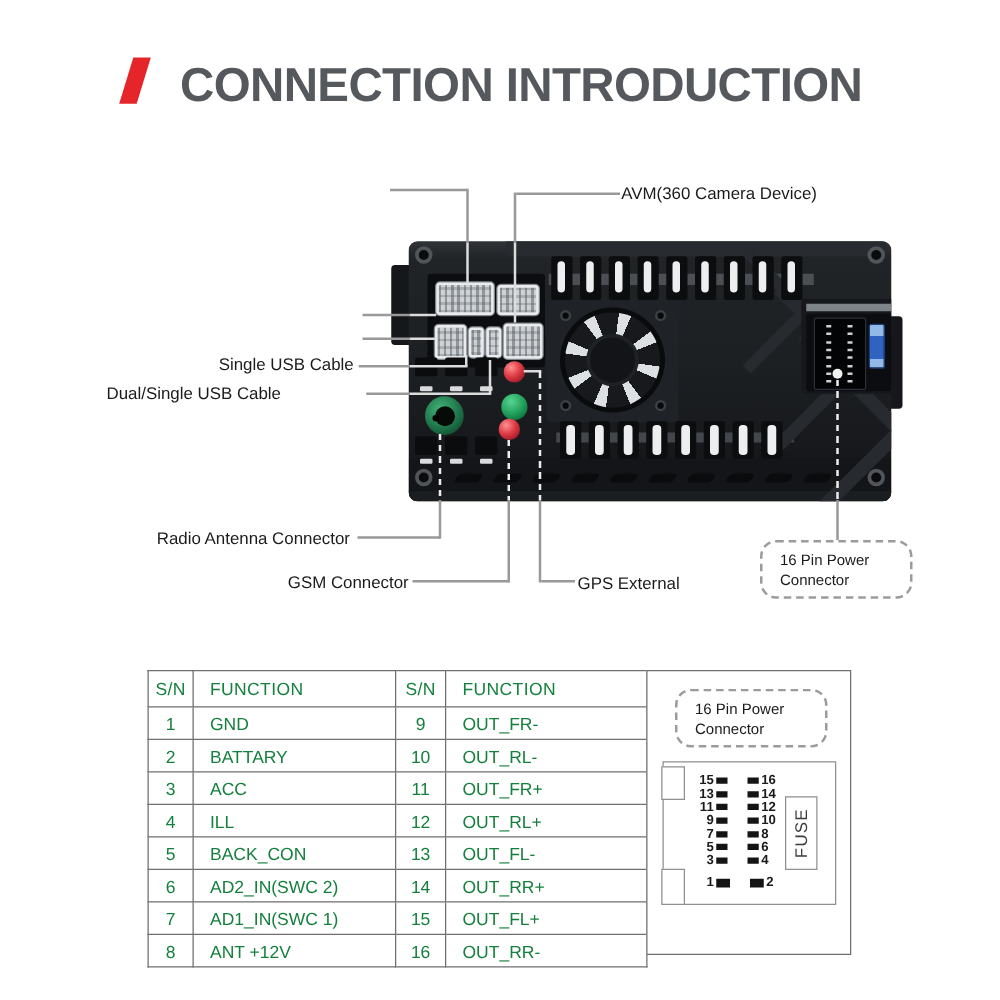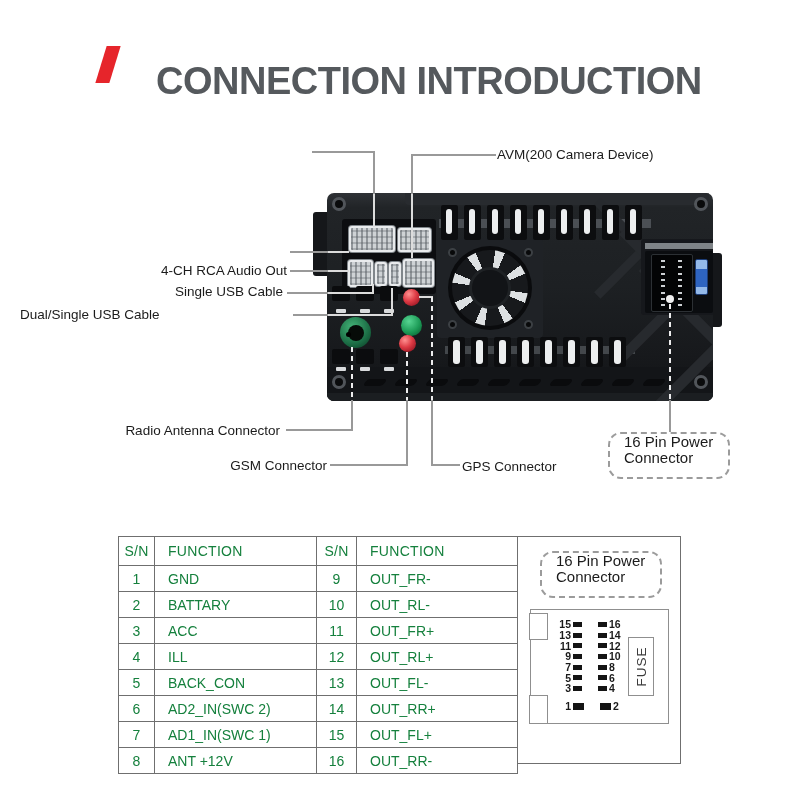--- a/index.html
+++ b/index.html
@@ -11,27 +11,27 @@
   #title-slash{left:101px;top:46px;width:14px;height:37px;background:#e6252b;transform:skewX(-17deg);}
   #page-title{left:140px;top:44px;font-size:38px;font-weight:700;color:#55595d;letter-spacing:-0.5px;white-space:nowrap;}
 
   
   .lbl{position:absolute;z-index:6;font-size:13.5px;line-height:15.5px;color:#1b1b1b;}
   #lbl-4g{left:68px;top:144px;width:250px;}
   #lbl-avm{left:497px;top:147px;white-space:nowrap;}
   #lbl-camera{left:20px;top:244px;width:267px;text-align:right;}
   #lbl-4ch{left:20px;top:263px;width:267px;text-align:right;}
   #lbl-single{left:20px;top:284px;width:263px;text-align:right;}
-  #lbl-dual{left:20px;top:307px;width:270px;text-align:left;}
+  #lbl-dual{left:20px;top:307px;width:270px;text-align:center;}
   #lbl-radio{left:20px;top:423px;width:260px;text-align:right;}
   #lbl-gsm{left:20px;top:458px;width:307px;text-align:right;}
   #lbl-gps{left:462px;top:459px;white-space:nowrap;}
 
   .dashed-box{border:2px dashed #9b9b9b;border-radius:13px;box-sizing:border-box;
-              font-size:15px;line-height:16px;color:#1b1b1b;display:flex;}
+              font-size:12px;line-height:16px;color:#1b1b1b;display:flex;align-items:center;}
   #pwr-callout{left:608px;top:432px;width:122px;height:47px;padding-left:14px;z-index:6;}
 
   
   .ln{position:absolute;background:#999;z-index:5;}
   .ln.lt{background:#dcdcdc;}
   .lnv-dash{position:absolute;width:2px;z-index:5;
      background:repeating-linear-gradient(180deg,#ededee 0 5px,rgba(255,255,255,0) 5px 9px);}
   #l-4g-h{left:312px;top:151px;width:62px;height:2px;}
   #l-4g-v{left:373px;top:151px;width:2px;height:43px;}
   #l-4g-v2{left:373px;top:194px;width:2px;height:33px;}
@@ -141,29 +141,28 @@
   #fuse-box{left:97px;top:27px;width:26px;height:59px;border:1.6px solid #8f8f8f;box-sizing:border-box;
      display:flex;align-items:center;justify-content:center;}
   #fuse-label{transform:rotate(-90deg);font-size:13.5px;color:#3c3c3c;letter-spacing:1px;white-space:nowrap;}
 </style>
 </head>
 <body>
 
 <div id="page">
 
   <div class="abs" id="title-slash"></div>
-  <h1 class="abs" id="page-title" style="margin:16px">CONNECTION INTRODUCTION</h1>
-
-  <div class="lbl" id="lbl-avm">AVM(200 Camera Device)</div>
-  <div class="lbl" id="lbl-4ch">4-CH RCA Audio Out</div>
+  <h1 class="abs" id="page-title" style="margin:4px">CONNECTION INTRODUCTION</h1>
+
+  <div class="lbl" id="lbl-avm">AVM(360 Camera Device)</div>
   <div class="lbl" id="lbl-single">Single USB Cable</div>
   <div class="lbl" id="lbl-dual">Dual/Single USB Cable</div>
   <div class="lbl" id="lbl-gsm">GSM Connector</div>
   <div class="lbl" id="lbl-radio">Radio Antenna Connector</div>
-  <div class="lbl" id="lbl-gps">GPS Connector</div>
+  <div class="lbl" id="lbl-gps">GPS External</div>
   <div class="abs dashed-box" id="pwr-callout">
     <span>16 Pin Power Connector</span>
   </div>
 
   <div class="ln" id="l-4g-h"></div>
   <div class="ln" id="l-4g-v"></div>
   <div class="ln lt" id="l-4g-v2"></div>
   <div class="ln" id="l-avm-h"></div>
   <div class="ln" id="l-avm-v"></div>
   <div class="ln lt" id="l-avm-v2"></div>

